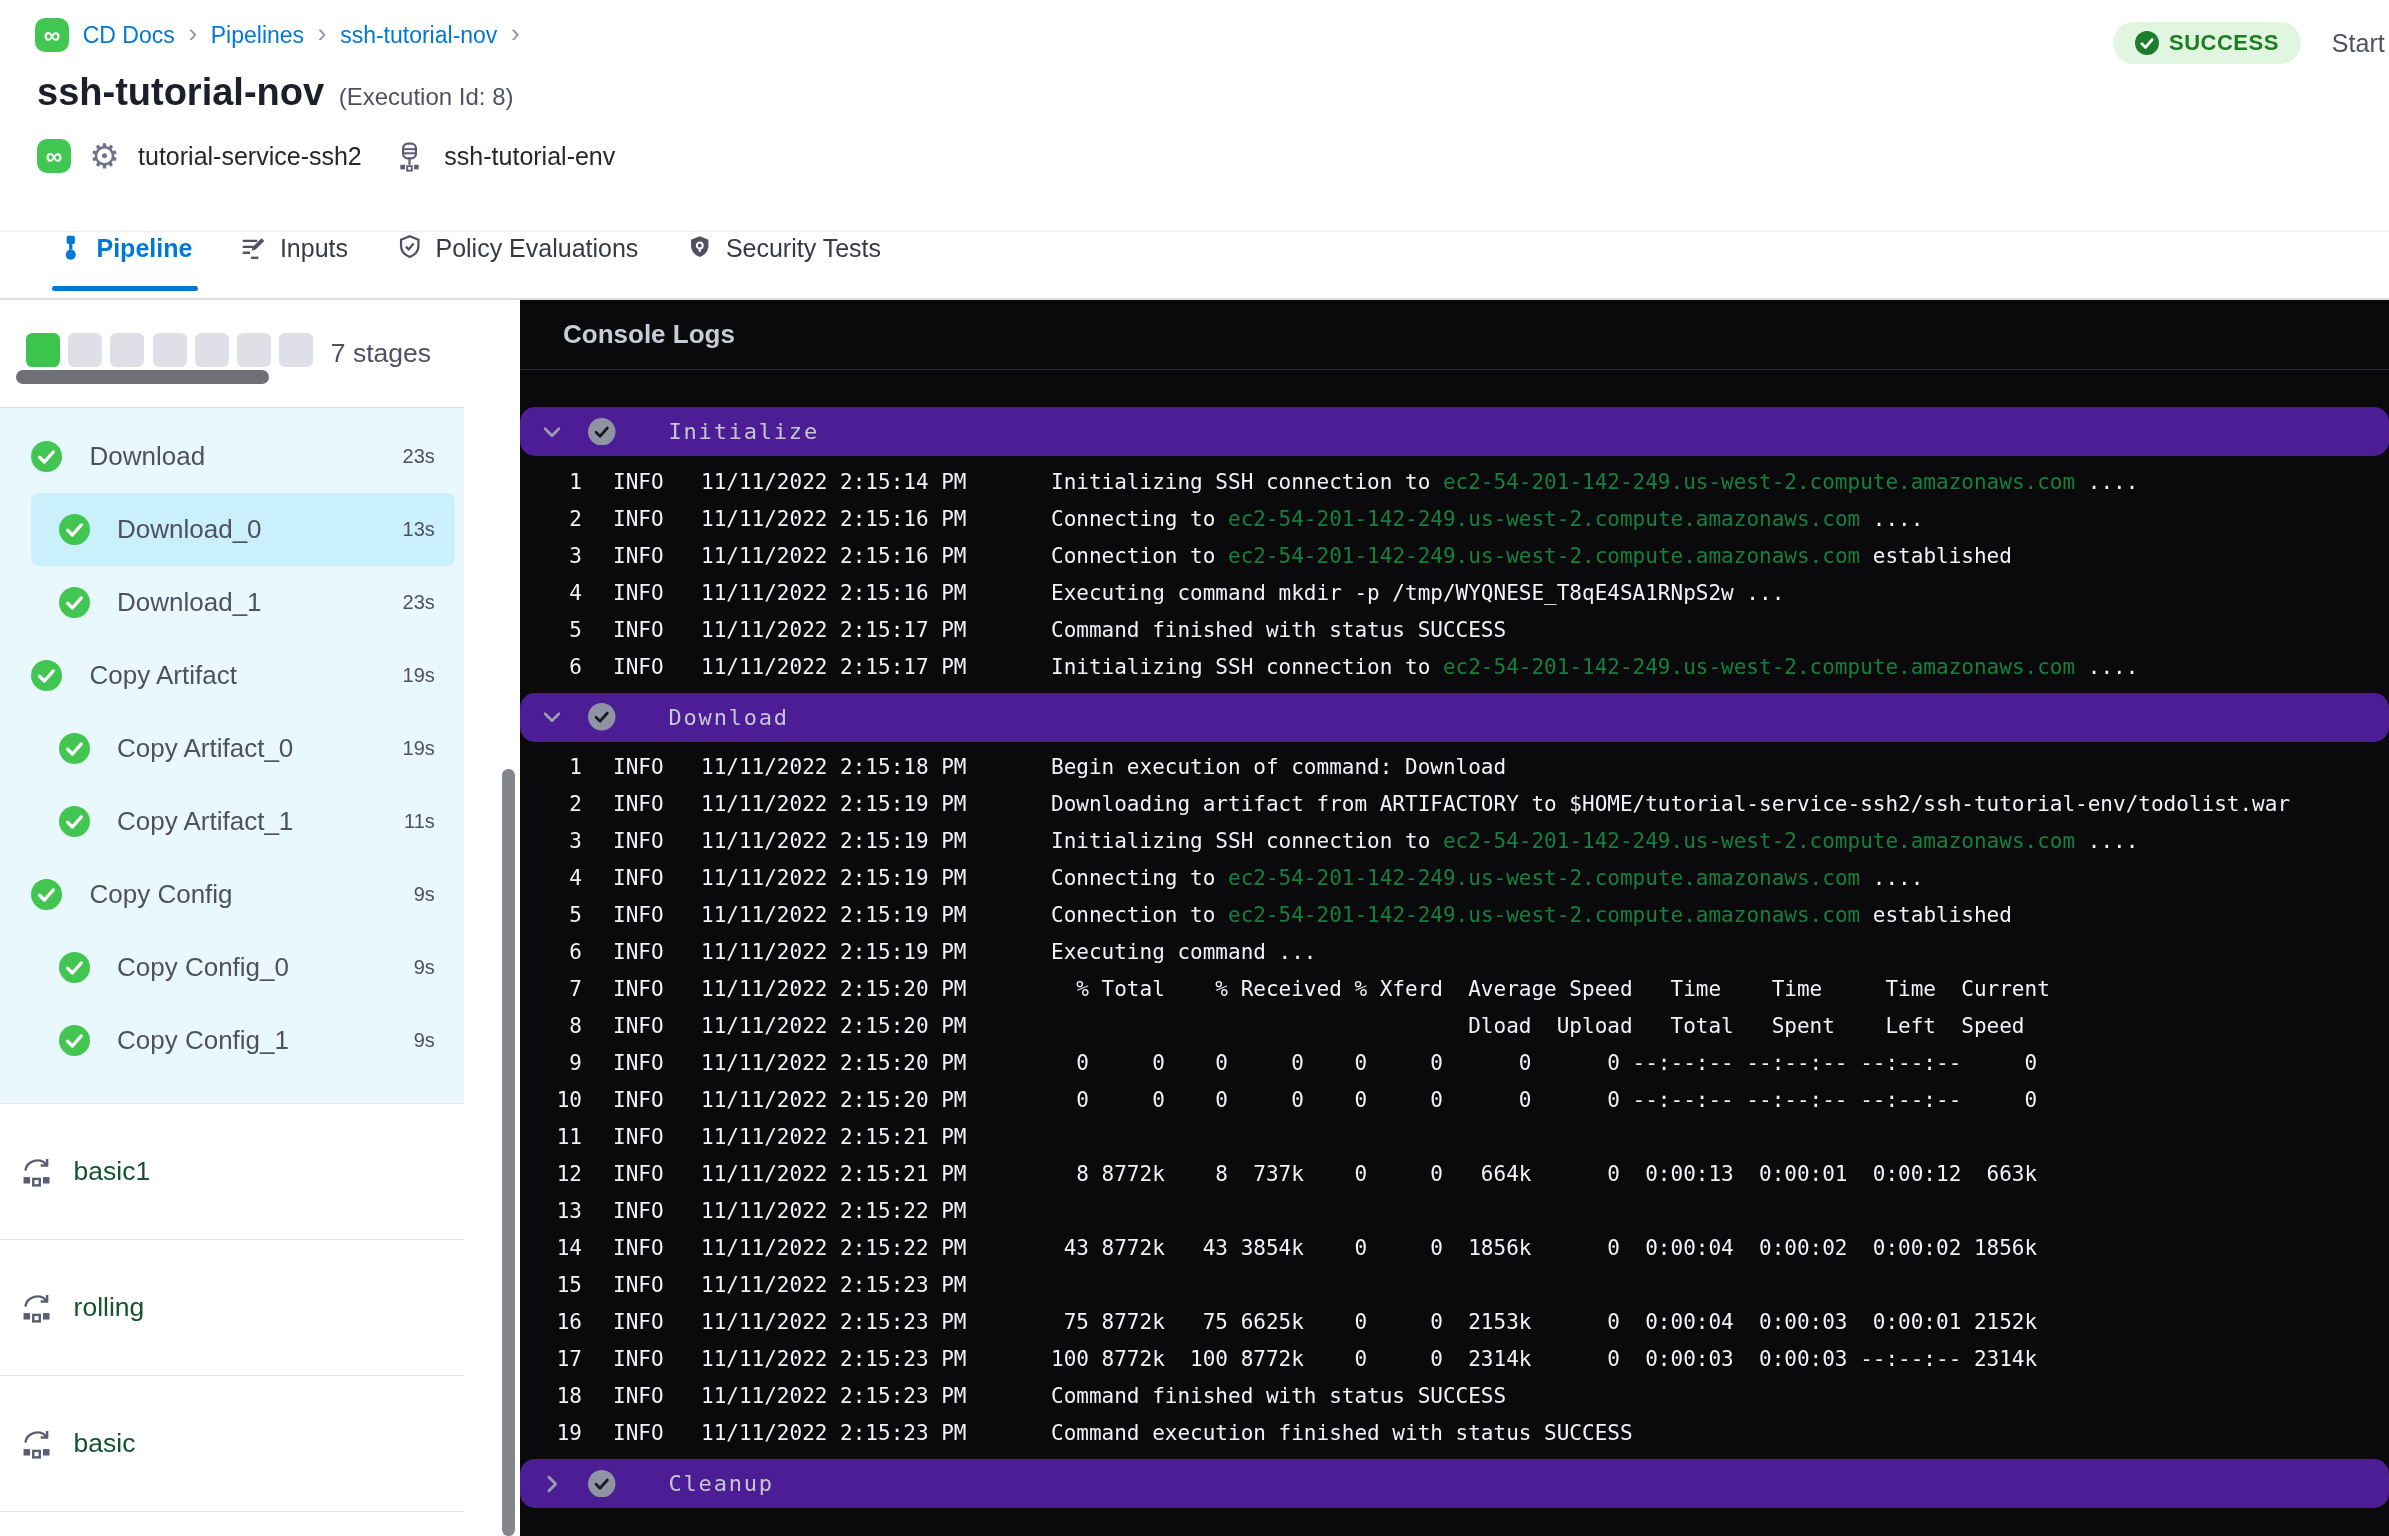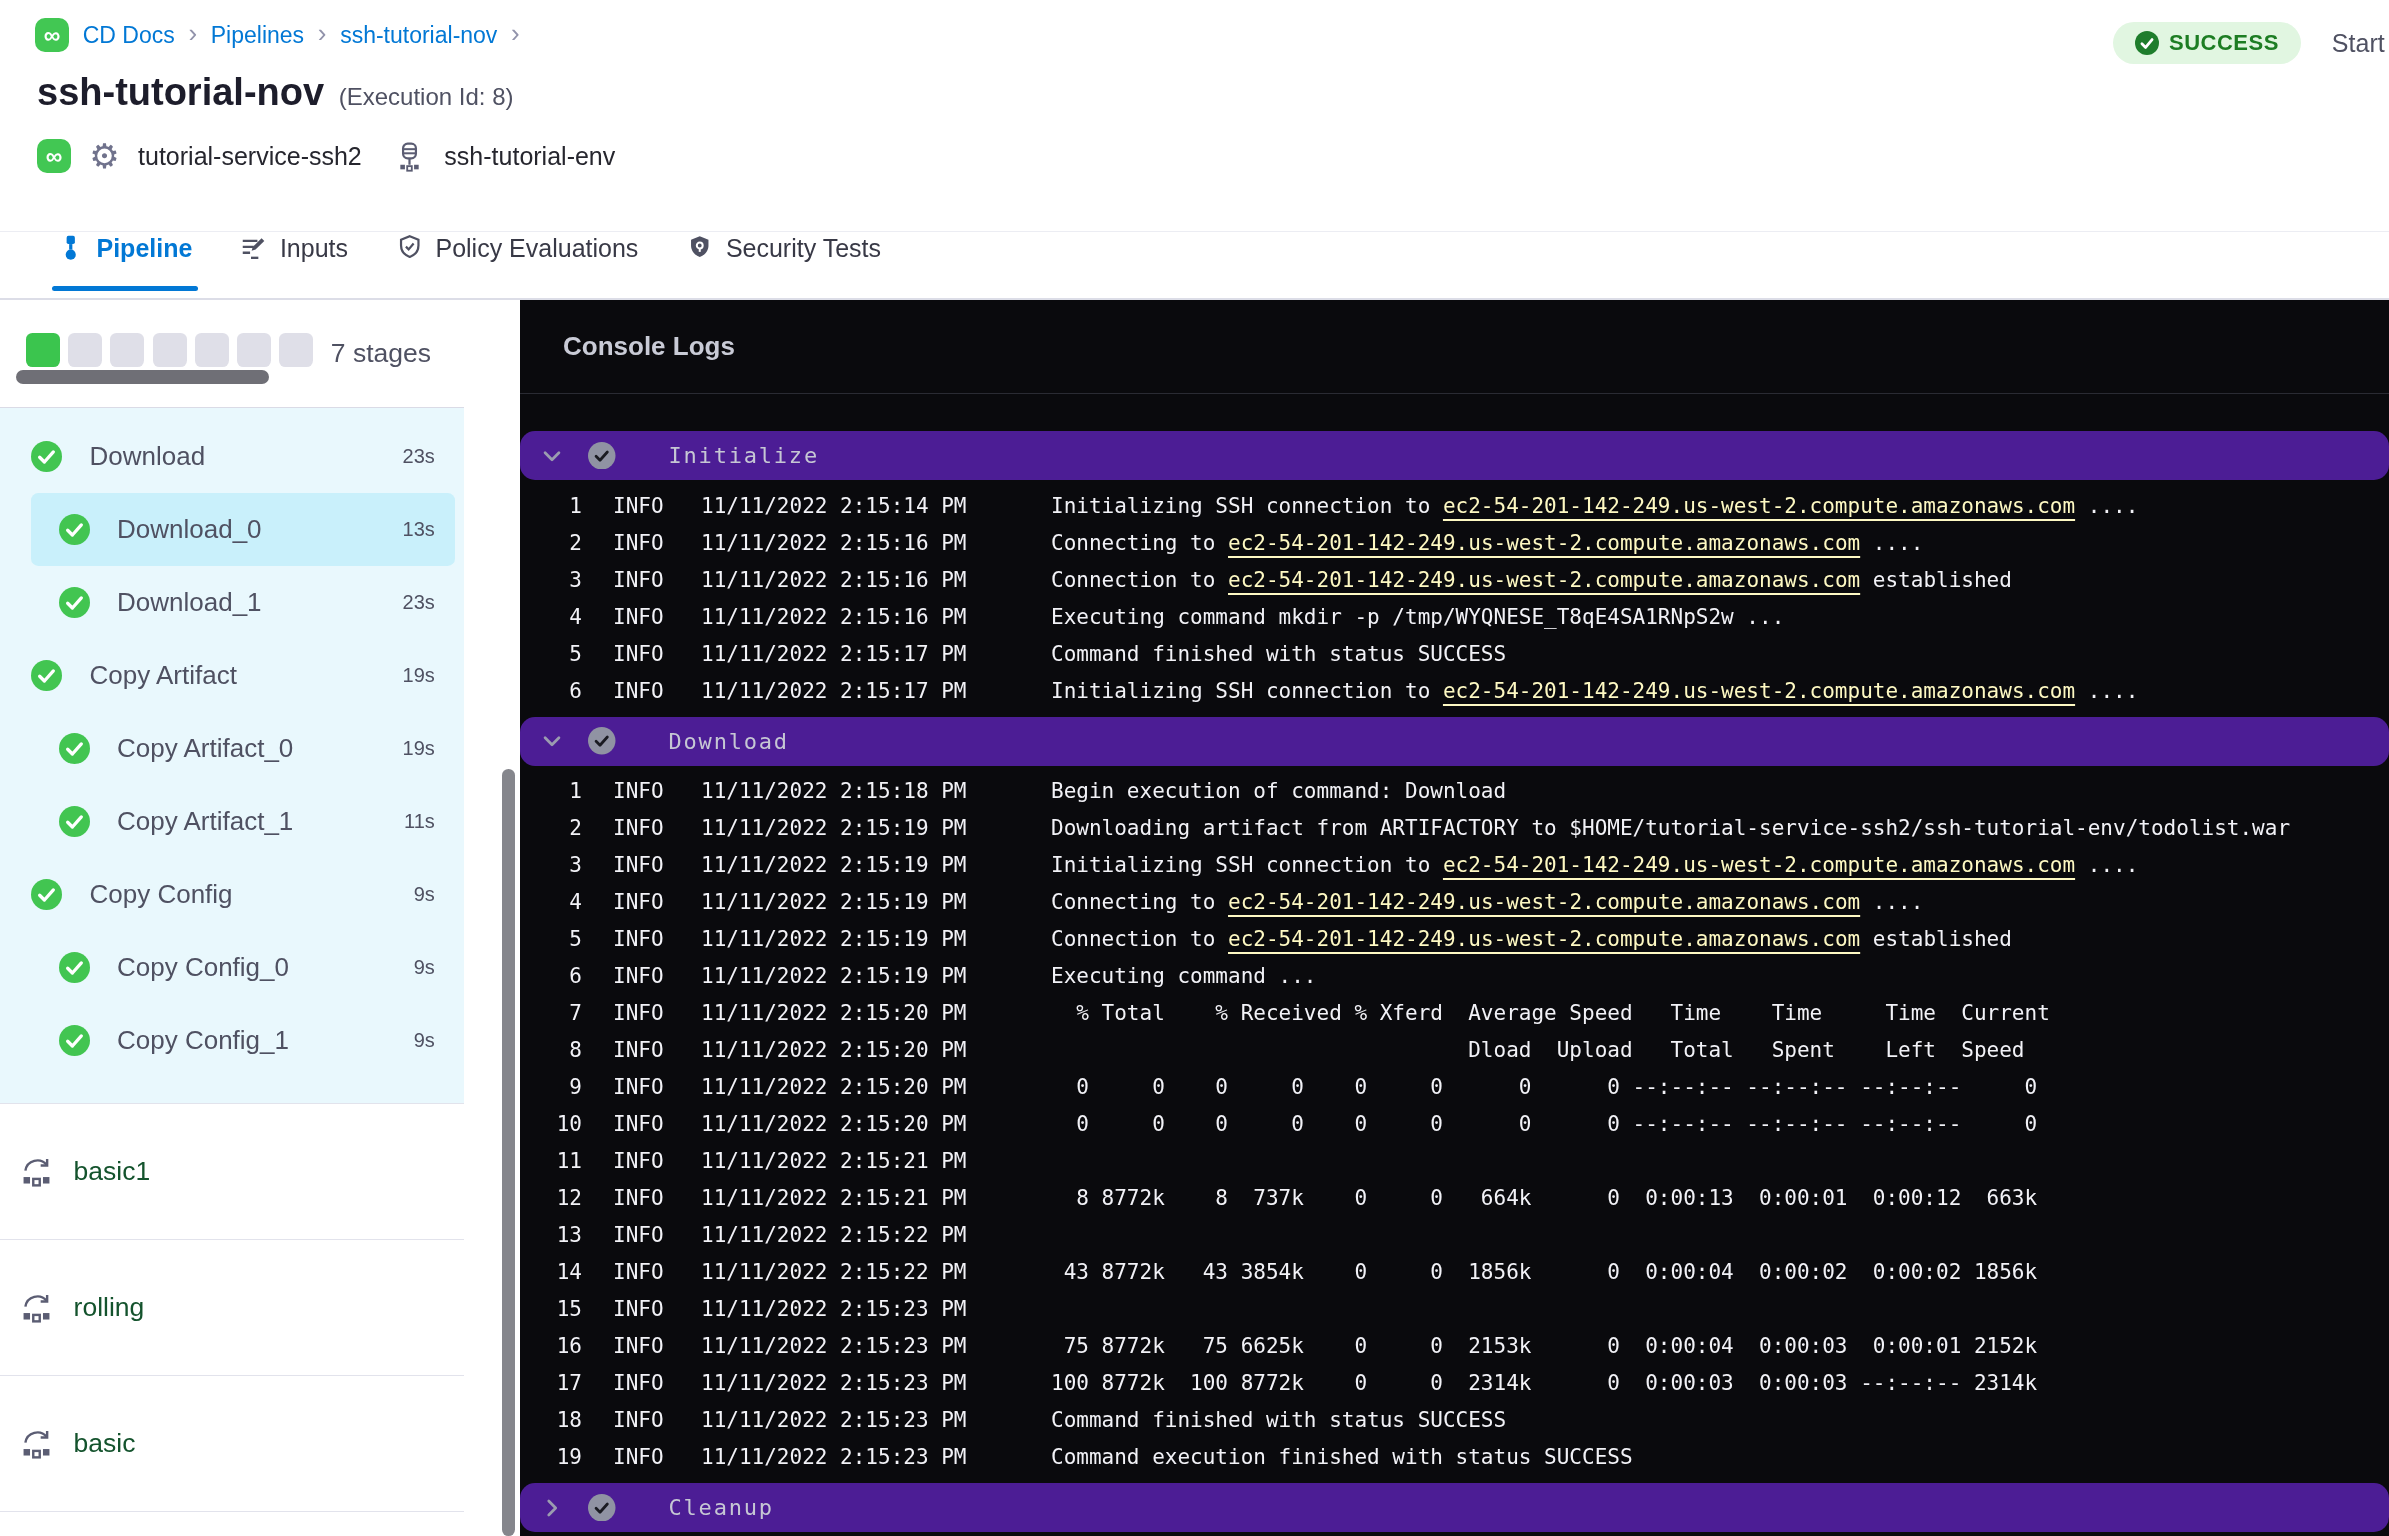--- a/index.html
+++ b/index.html
@@ -51,37 +51,37 @@
   .stage-dur{position:absolute;right:20px;font-size:20px;color:#4f5162;}
   .pipeline-list{position:absolute;left:0;top:803px;right:0;}
   .pipe-row{height:135px;border-top:0.9px solid #e2e3ec;display:flex;align-items:center;gap:18.3px;
             padding-left:18.3px;font-size:26.5px;color:#14532d;cursor:pointer;background:#fff;}
   .pipe-icon{width:37px;height:37px;flex:none;}
   .vscroll{position:absolute;left:502px;top:469px;width:13px;height:767px;border-radius:6.4px;background:#85868c;}
 
   
   #console{position:absolute;left:520px;top:300px;width:1869px;height:1236px;background:#0a0a0d;
            overflow:hidden;font-family:"DejaVu Sans Mono",monospace;}
-  .console-header{height:94px;display:flex;align-items:center;padding-left:43px;
+  .console-header{height:70px;display:flex;align-items:center;padding-left:43px;
                   border-bottom:0.9px solid #2a2b33;box-sizing:border-box;
                   font-family:"Liberation Sans",sans-serif;font-size:26px;font-weight:bold;color:#c9cbd6;text-align:center;}
   #log-body{padding-top:37px;}
   .log-section-header{height:49px;margin-bottom:7.3px;background:#4c1d95;border-radius:15px;
                       display:flex;align-items:center;cursor:pointer;}
   .lsh-chev{margin-left:20px;width:24px;height:24px;flex:none;}
   .lsh-chev.collapsed{transform:rotate(-90deg);}
   .lsh-badge{margin-left:24px;width:27.5px;height:27.5px;flex:none;}
   .lsh-title{margin-left:53px;font-size:22px;letter-spacing:1.8px;color:#c6c7d4;}
   .log-lines{margin-bottom:7.3px;}
   .log-line{height:37px;display:flex;align-items:center;font-size:21px;color:#f2f2f7;white-space:pre;}
   .ll-num{width:62px;text-align:right;flex:none;}
   .ll-lvl{width:88px;margin-left:31px;flex:none;}
   .ll-time{width:350px;flex:none;}
   .ll-msg{flex:none;}
-  .log-link{text-decoration:underline;text-underline-offset:5.5px;color:#fef9c3;cursor:pointer;}
+  .log-link{text-underline-offset:5.5px;color:#15803d;cursor:pointer;}
 </style>
 </head>
 <body>
 
 <div id="app">
 
   <div id="header">
     <div class="breadcrumb">
       <span class="logo-badge">∞</span>
       <a class="crumb">CD Docs</a>

